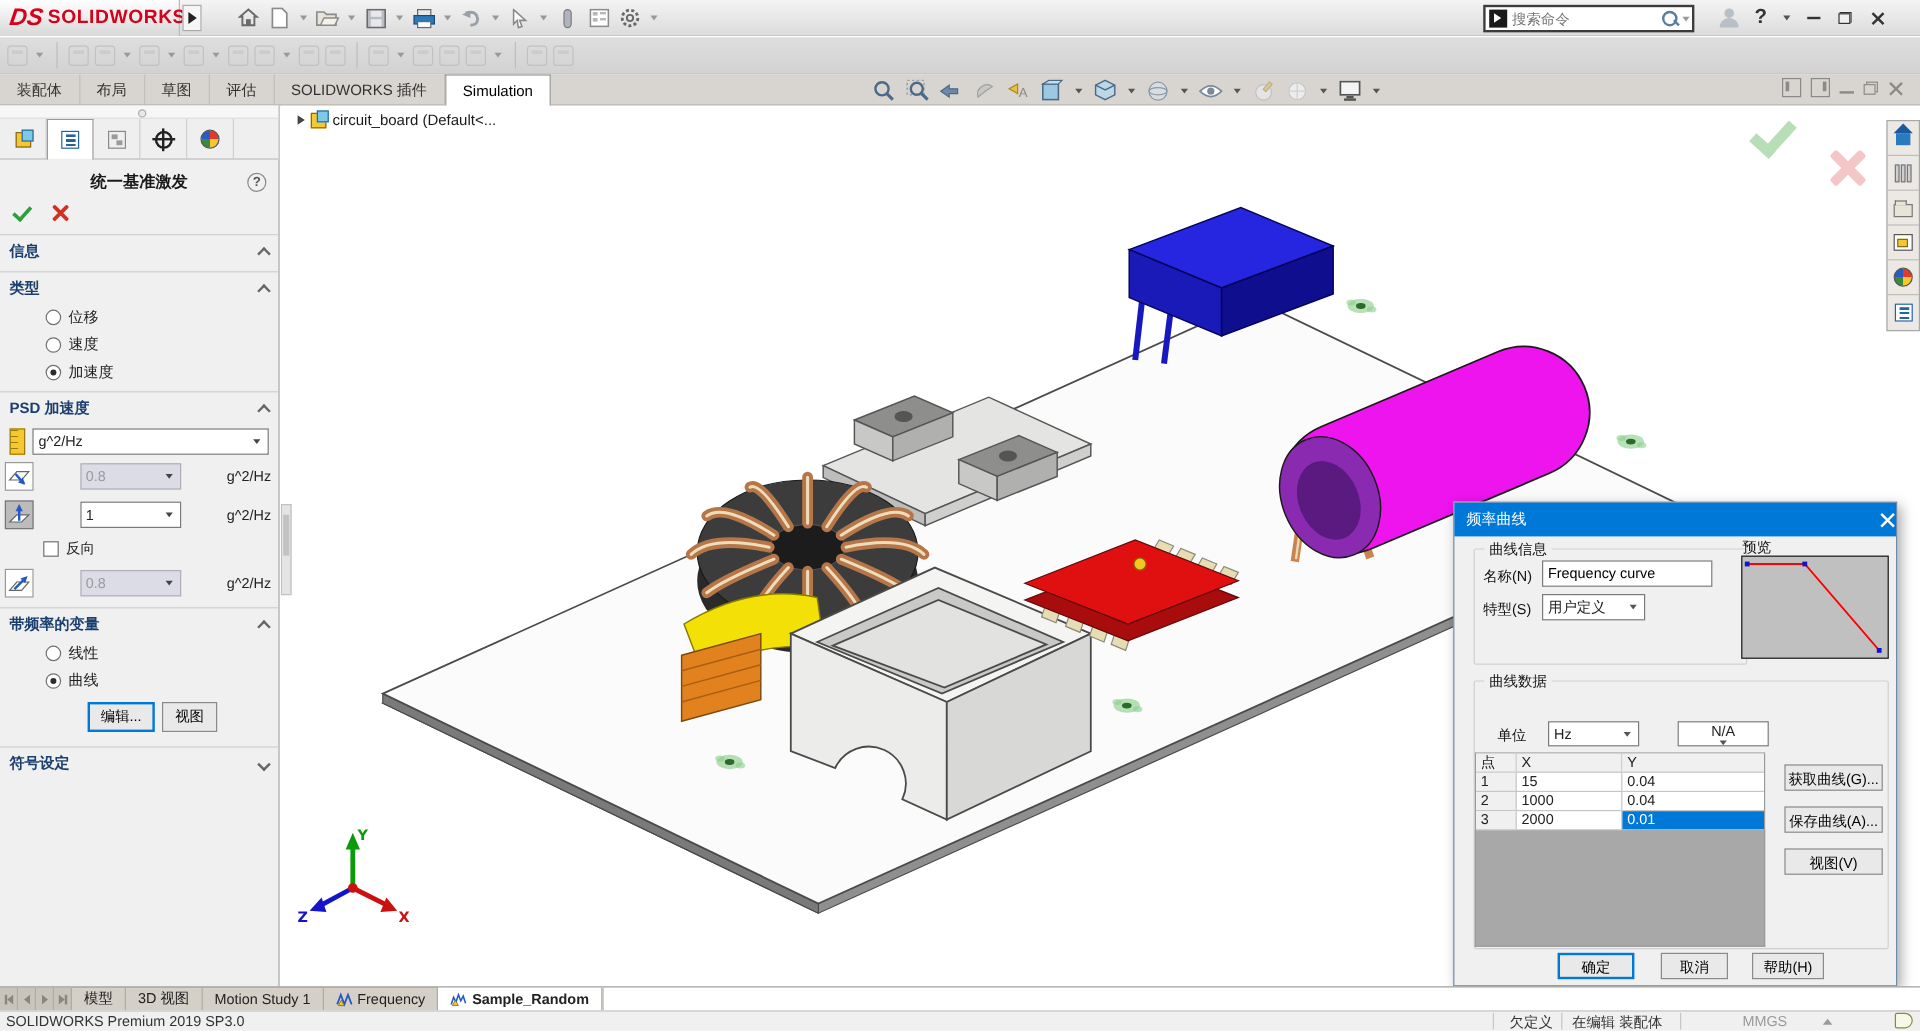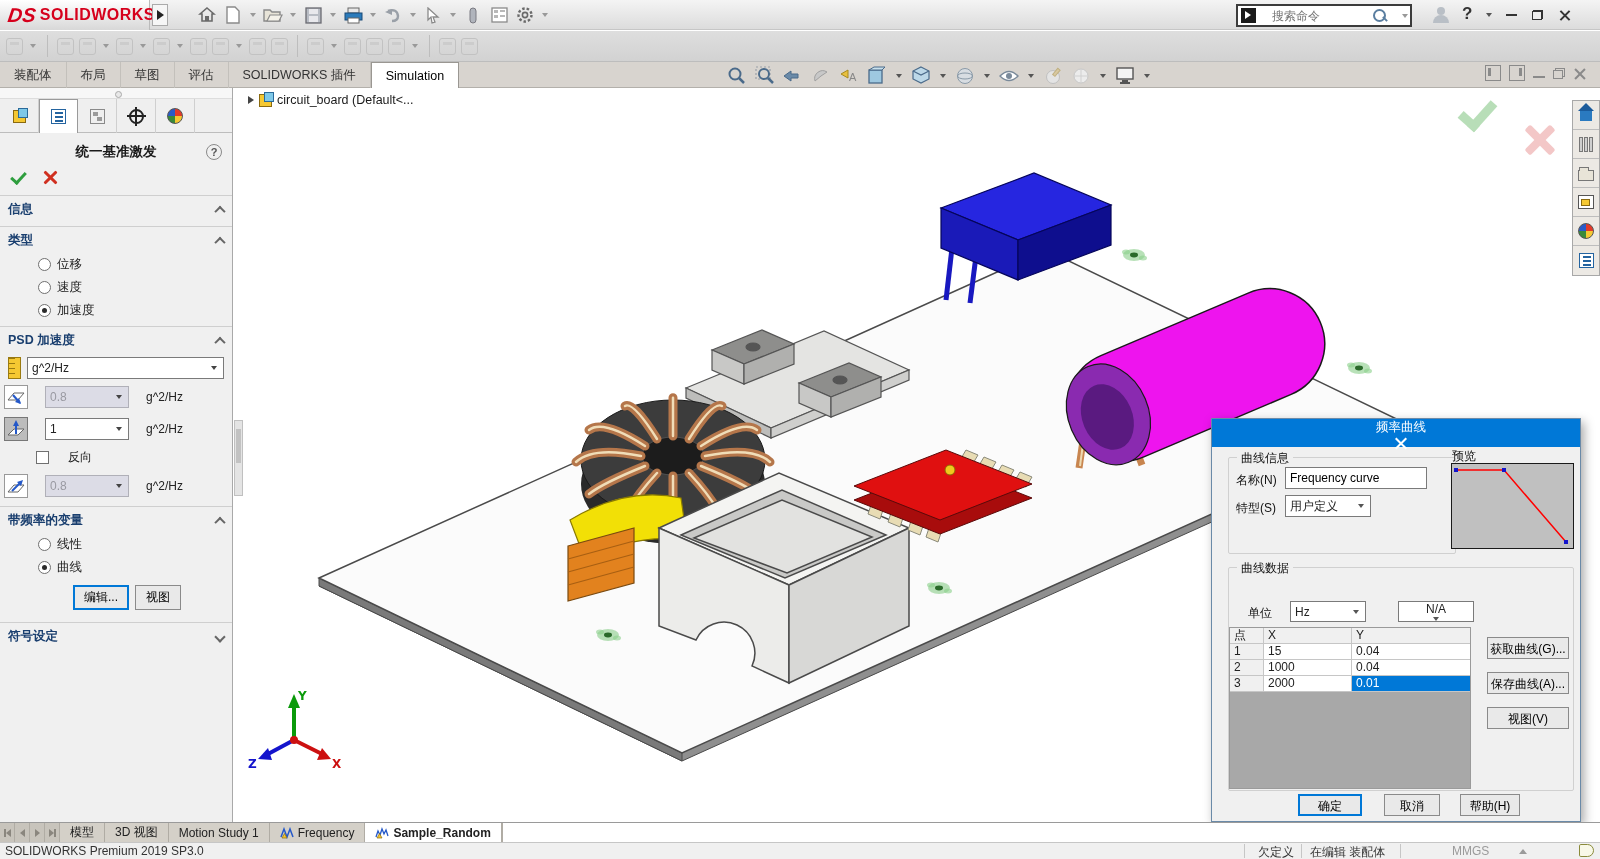--- a/index.html
+++ b/index.html
@@ -15,21 +15,21 @@
   .logo-mark { color:#d6001c; font-weight:bold; font-style:italic; font-size:20px; margin-right:4px; transform:skewX(-8deg); }
   .logo-text { color:#d6001c; font-weight:bold; font-size:16px; letter-spacing:.5px; }
   #logo-flyout { position:absolute; left:152px; top:4px; width:16px; height:22px; background:#f6f6f6; border:1px solid #aaa; display:flex; align-items:center; justify-content:center; }
   .tri-right { width:0; height:0; border-left:7px solid #222; border-top:5px solid transparent; border-bottom:5px solid transparent; }
   .tbar-icons { position:absolute; left:196px; top:2px; height:26px; display:flex; align-items:center; gap:4px; }
   .ticon { width:22px; height:22px; display:flex; align-items:center; justify-content:center; }
   .caret { width:0; height:0; border-top:4px solid #555; border-left:3.5px solid transparent; border-right:3.5px solid transparent; margin:0 2px; }
   .caret.light { border-top-color:#999; }
   #doc-title { position:absolute; left:600px; top:7px; width:500px; text-align:center; font-size:12.5px; color:#222; }
 
-  #search-box { position:absolute; left:1236px; top:4px; width:176px; height:23px; background:#fff; border:2px solid #3c3c3c; display:flex; align-items:center;gap:12px; }
+  #search-box { position:absolute; left:1236px; top:4px; width:176px; height:23px; background:#fff; border:2px solid #3c3c3c; display:flex; align-items:center; }
   #search-flag { width:15px; height:15px; background:#1a1a1a; margin:0 4px 0 3px; position:relative; }
   #search-flag::after { content:""; position:absolute; left:4px; top:3px; width:0; height:0; border-left:6px solid #fff; border-top:4px solid transparent; border-bottom:4px solid transparent; }
   #search-input { flex:1; border:none; outline:none; font-size:12px; color:#666; background:transparent; min-width:0; }
   .mag { position:relative; width:16px; height:16px; }
   .mag::before { content:""; position:absolute; left:1px; top:1px; width:9px; height:9px; border:2px solid #5a7ea0; border-radius:50%; }
   .mag::after { content:""; position:absolute; left:10px; top:10px; width:6px; height:2px; background:#5a7ea0; transform:rotate(45deg); }
   #user-icon { position:absolute; left:1432px; top:6px; width:18px; height:18px; }
   #user-icon::before { content:""; position:absolute; left:5px; top:1px; width:8px; height:8px; border-radius:50%; background:#b9bfc6; }
   #user-icon::after { content:""; position:absolute; left:1px; top:9px; width:16px; height:8px; border-radius:8px 8px 0 0; background:#b9bfc6; }
   #help-q { position:absolute; left:1462px; top:4px; font-size:17px; font-weight:bold; color:#333; }
@@ -103,26 +103,26 @@
   .radio-row { display:flex; align-items:center; gap:6px; padding:3px 0 3px 38px; font-size:12.5px; }
   .radio { width:13px; height:13px; border:1px solid #707070; border-radius:50%; background:#fff; position:relative; flex:none; }
   .radio.sel::after { content:""; position:absolute; left:3px; top:3px; width:5px; height:5px; border-radius:50%; background:#2b2b2b; }
   .psd-unit-row { display:flex; align-items:center; gap:6px; padding:4px 8px 2px 8px; }
   .ruler { width:13px; height:22px; background:#f5c832; border:1px solid #9a7a10;
     background-image:repeating-linear-gradient(#9a7a10 0 1px, transparent 1px 5px); background-size:6px 100%; background-repeat:no-repeat; }
   .combo { height:22px; background:#fff; border:1px solid #7a7a7a; display:flex; align-items:center; justify-content:space-between; padding:0 4px; font-size:12px; }
   .combo .caret { border-top-color:#444; }
   .combo.disabled { background:#dcdce6; color:#9a9aa2; border-color:#b0b0b8; }
   .combo.wide { flex:1; }
-  .psd-row { display:flex; align-items:center; gap:17px; padding:4px 16px 4px 4px; }
+  .psd-row { display:flex; align-items:center; gap:17px; padding:4px 6px 4px 4px;justify-content:space-between; }
   .dirbtn { width:24px; height:24px; background:#fff; border:1px solid #999; display:flex; align-items:center; justify-content:center; flex:none; }
   .dirbtn.pressed { background:#bcbcbc; border-color:#777; }
   .psd-row .combo { width:84px; }
   .unit-lbl { font-size:12px; color:#222; }
-  .chk-row { display:flex; align-items:center; gap:19px; padding:4px 0 4px 36px; }
+  .chk-row { display:flex; align-items:center; gap:6px; padding:4px 0 4px 36px; }
   .checkbox { width:13px; height:13px; background:#fff; border:1px solid #707070; }
   .btn-row { display:flex; gap:6px; padding:6px 0 8px 73px; }
   .wbtn { background:#e9e9e9; border:1px solid #8a8a8a; padding:3px 10px; font-size:12px; }
   .wbtn.focus { border:2px solid #0078d7; padding:2px 9px; }
 
   
   #viewport { position:absolute; left:234px; top:88px; width:1366px; height:734px; background:#fff; overflow:hidden; }
   #tree-item { position:absolute; left:14px; top:5px; display:flex; align-items:center; gap:5px; font-size:12.5px; color:#1a1a1a; }
   .tree-arrow { width:0; height:0; border-left:6px solid #444; border-top:4px solid transparent; border-bottom:4px solid transparent; }
   #pm-scrollbit { position:absolute; left:0; top:332px; width:9px; height:76px; background:#e4e4e4; border:1px solid #c0c0c0; }
@@ -141,21 +141,21 @@
   .tp-home::after { content:""; position:absolute; left:2px; top:2px; width:12px; height:10px; background:#2a7ac0; }
   .tp-books { display:flex; gap:1px; }
   .tp-books i { width:4px; height:15px; background:#cfcfcf; border:1px solid #777; }
   .tp-folder { width:16px; height:11px; background:#e8e4d8; border:1px solid #777; position:relative; margin-top:4px; }
   .tp-folder::before { content:""; position:absolute; left:0; top:-4px; width:8px; height:3px; background:#e8e4d8; border:1px solid #777; border-bottom:none; }
   .tp-palette { width:16px; height:14px; border:1.5px solid #555; background:#fff; position:relative; }
   .tp-palette::after { content:""; position:absolute; left:2px; bottom:2px; width:7px; height:5px; background:#f5c832; border:1px solid #8a6a10; }
 
   
   #dialog { position:absolute; left:1211px; top:418px; width:370px; height:404px; background:#f0f0f0; border:1px solid #6a8aa8; box-shadow:3px 4px 10px rgba(0,0,0,.35); }
-  #dlg-titlebar { height:28px; background:#0078d7; color:#fff; display:flex; align-items:center; justify-content:space-between; padding:0 0 0 10px; font-size:12.5px;flex-direction:column; }
+  #dlg-titlebar { height:28px; background:#0078d7; color:#fff; display:flex; align-items:center; justify-content:space-between; padding:0 0 0 10px; font-size:12.5px; }
   .dlg-x { position:relative; width:14px; height:14px; }
   .dlg-x::before,.dlg-x::after { content:""; position:absolute; left:6px; top:0; width:2px; height:15px; background:#fff; }
   .dlg-x::before { transform:rotate(45deg); } .dlg-x::after { transform:rotate(-45deg); }
   .fieldset { position:absolute; border:1px solid #d0d0d0; border-radius:2px; }
   .fieldset > .legend { position:absolute; left:8px; top:-8px; background:#f0f0f0; padding:0 4px; font-size:12px; color:#111; }
   .dlg-lbl { position:absolute; font-size:12px; color:#111; }
   .dlg-input { position:absolute; background:#fff; border:1px solid #7a7a7a; font-size:12px; padding:0 4px; font-family:"Liberation Sans","DejaVu Sans",sans-serif; }
   .dlg-combo { position:absolute; background:#fff; border:1px solid #7a7a7a; display:flex; align-items:center; justify-content:space-between; padding:0 4px; font-size:12px; }
   #preview-box { position:absolute; left:239px; top:44px; width:123px; height:86px; background:#c0c0c0; border:1.5px solid #1a1a1a; }
   .crv-table { position:absolute; left:17px; top:208px; width:242px; border:1px solid #9a9a9a; background:#fff; font-size:12px; }

